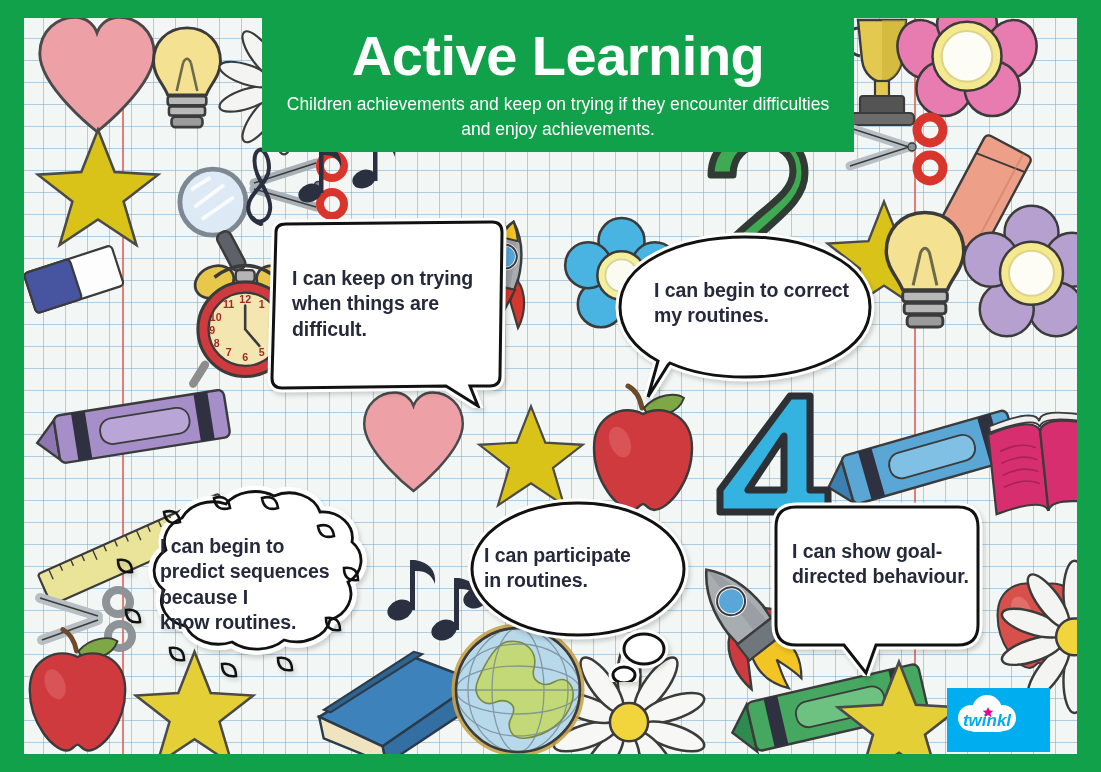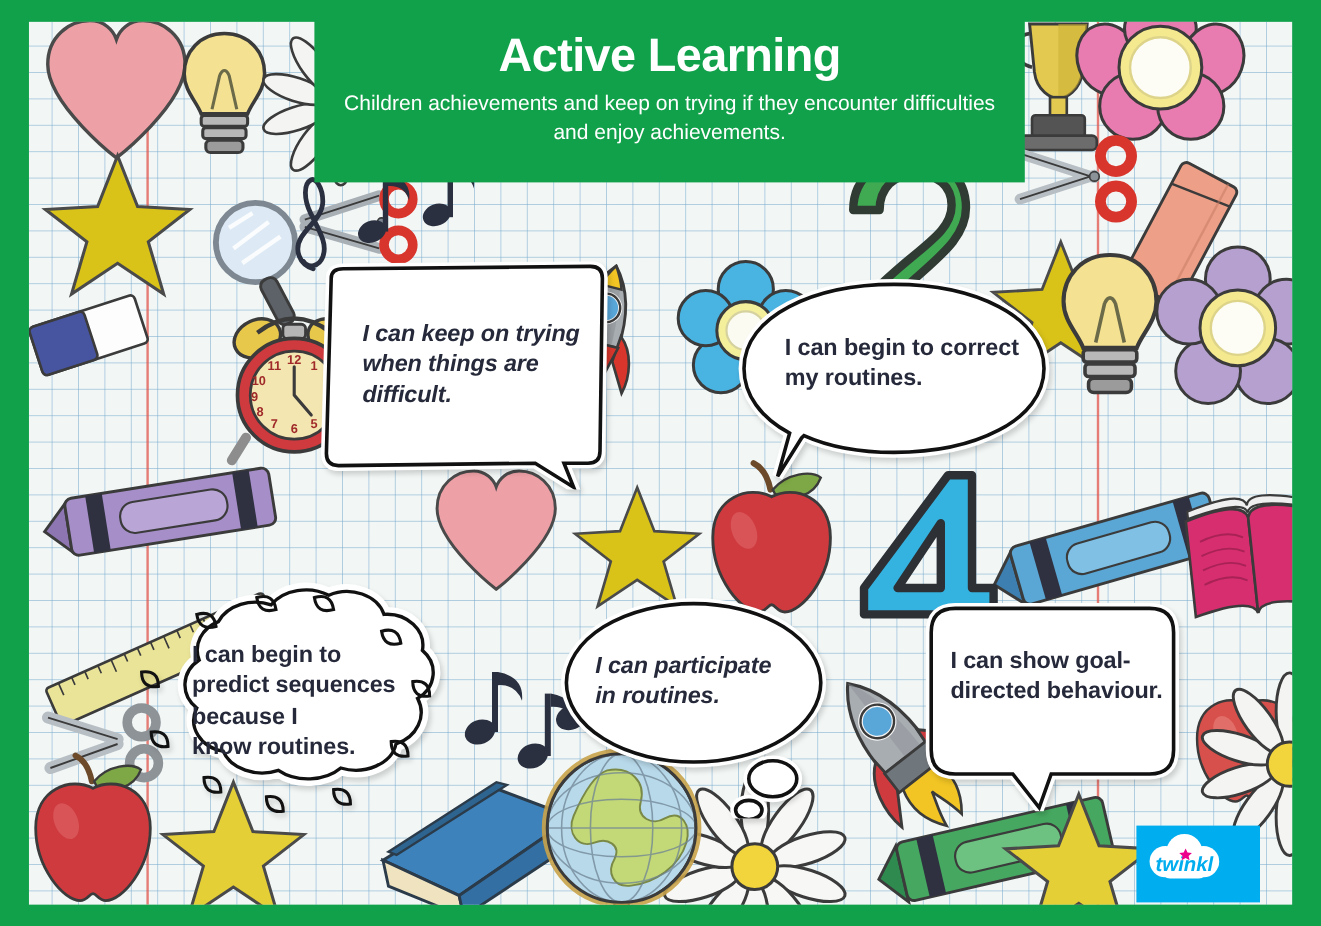--- a/index.html
+++ b/index.html
@@ -58,21 +58,21 @@
     left: 262px; top: 14px;
     width: 592px; height: 138px;
     background: #12a14b;
     color: #ffffff;
     text-align: center;
     padding: 12px 24px 0;
     z-index: 40;
   }
   .banner h1 {
     margin: 0 0 6px 0;
-    font-size: 39px;
+    font-size: 56px;
     font-weight: bold;
     letter-spacing: -0.5px;
     line-height: 1.08;
   }
   .banner p {
     margin: 0;
     font-size: 17.5px;
     line-height: 1.38;
     font-weight: normal;
   }
@@ -88,33 +88,33 @@
     color: #25293a;
     font-size: 19.5px;
     font-weight: bold;
     line-height: 1.30;
     white-space: pre-line;
     letter-spacing: -0.1px;
   }
 
   
   #b1 { left: 264px; top: 218px; width: 244px; height: 190px; }
-  #b1 .btext { left: 38px; top: 48px; width: 200px; font-style: italic; }
+  #b1 .btext { left: 28px; top: 48px; width: 200px; }
 
   
   #b2 { left: 612px; top: 231px; width: 266px; height: 175px; }
   #b2 .btext { left: 42px; top: 47px; width: 200px; }
 
   
   #b3 { left: 112px; top: 482px; width: 282px; height: 218px; }
   #b3 .btext { left: 48px; top: 52px; width: 200px; }
 
   
   #b4 { left: 466px; top: 497px; width: 234px; height: 185px; }
-  #b4 .btext { left: 30px; top: 46px; width: 180px; font-style: italic; }
+  #b4 .btext { left: 18px; top: 46px; width: 180px; }
 
   
   #b5 { left: 766px; top: 501px; width: 218px; height: 175px; }
   #b5 .btext { left: 26px; top: 38px; width: 180px; }
 
   
   .logo {
     position: absolute;
     left: 947px; top: 688px;
     width: 103px; height: 64px;

